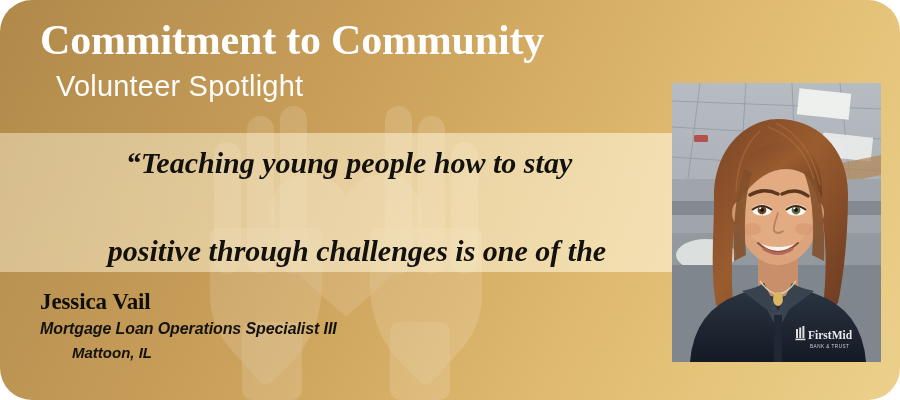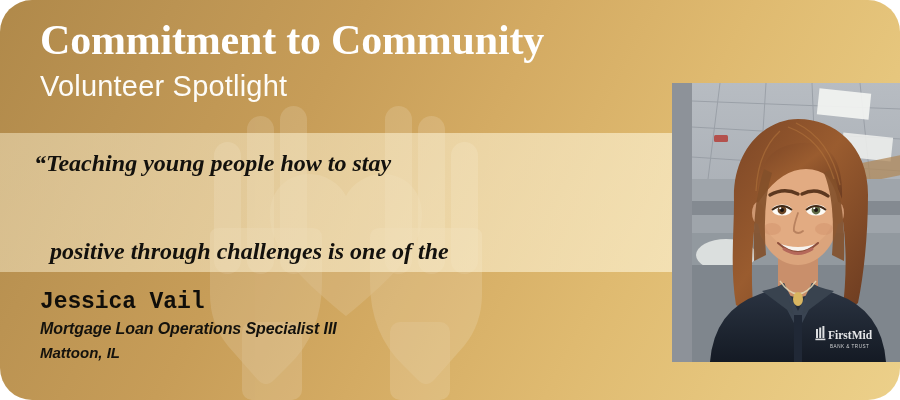--- a/index.html
+++ b/index.html
@@ -71,51 +71,52 @@
     letter-spacing: -0.2px;
     margin: 0;
     white-space: nowrap;
   }
   .subtitle {
     font-family: "Liberation Sans", sans-serif;
     font-weight: 300;
     font-size: 29px;
     line-height: 36px;
     color: #fdfcf8;
-    margin: 4px 0 0 0;
+    margin: 4px 0 0 16px;
     letter-spacing: 0.2px;
     white-space: nowrap;
   }
 
   #quote-block {
     position: absolute;
     left: 34px;
     top: 142px;
     width: 630px;
   }
   .quote-line {
     font-family: "Liberation Serif", "DejaVu Serif", serif;
     font-style: italic;
     font-weight: 700;
-    font-size: 24px;
+    font-size: 30px;
     line-height: 42px;
     color: #13110d;
     white-space: nowrap;
+    text-align: center;
   }
   .quote-line.l2 { padding-left: 16px; margin-top: 46px; }
   .quote-line.l3 { padding-left: 24px; }
 
   #person-block {
     position: absolute;
     left: 40px;
     top: 288px;
     width: 600px;
   }
   .person-name {
-    font-family: Liberation Mono, monospace;
+    font-family: Liberation Serif, serif;
     font-weight: 700;
     font-size: 23px;
     line-height: 28px;
     color: #100e0a;
     letter-spacing: -0.1px;
     white-space: nowrap;
   }
   .person-role {
     font-family: "Liberation Sans", sans-serif;
     font-style: italic;
@@ -127,32 +128,32 @@
     white-space: nowrap;
   }
   .person-location {
     font-family: "Liberation Sans", sans-serif;
     font-style: italic;
     font-weight: 700;
     font-size: 15px;
     line-height: 22px;
     color: #14120d;
     white-space: nowrap;
+    margin-left: 32px;
   }
 
   
   #photo {
     position: absolute;
     left: 672px;
     top: 83px;
     width: 209px;
     height: 279px;
     overflow: hidden;
     background: #8d9299;
-    padding-left: 20px;
   }
   #photo svg { display:block; width:100%; height:100%; }
 </style>
 </head>
 <body>
 
 <div id="banner">
 
   <div id="watermark">
     <svg viewBox="0 0 300 314" xmlns="http://www.w3.org/2000/svg" aria-hidden="true">

